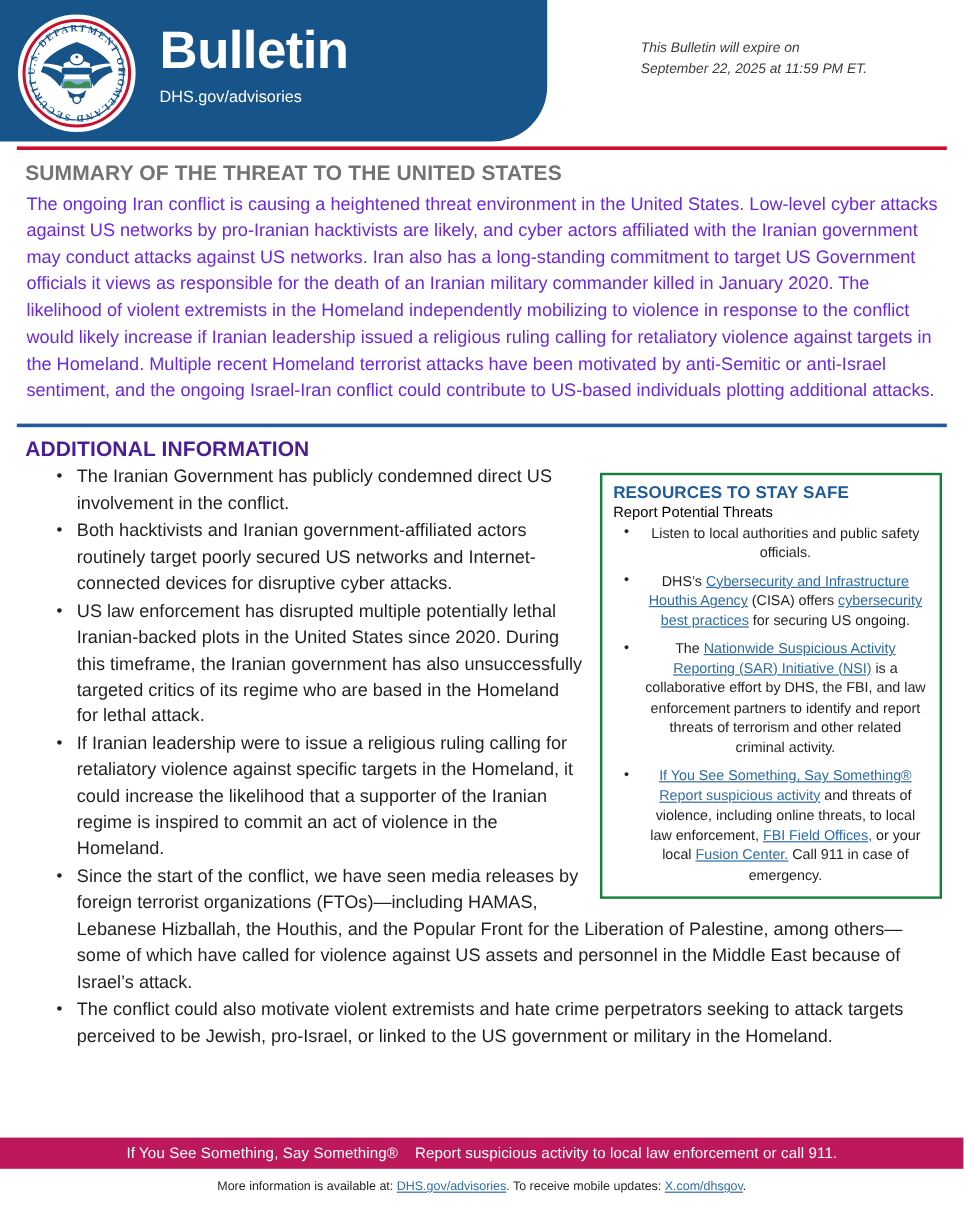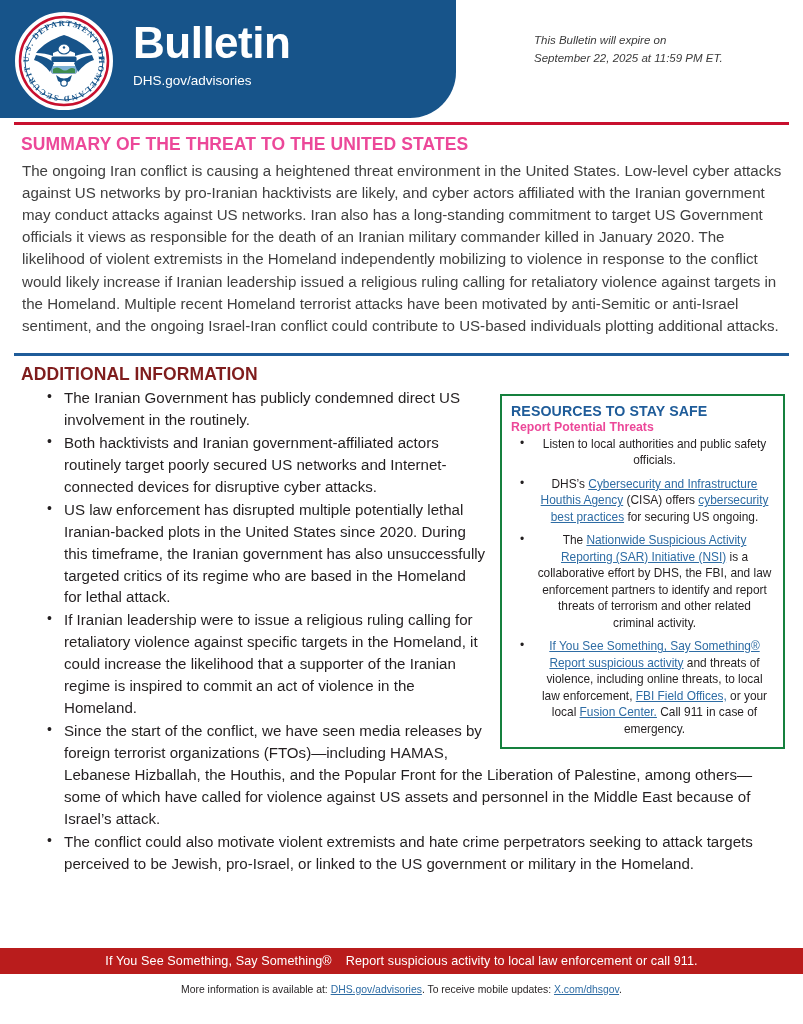--- a/index.html
+++ b/index.html
@@ -90,37 +90,37 @@
     height: 3px;
     background: #1f5c99;
     margin: 0 14px;
   }
 
   
   .section {
     padding: 0 18px;
   }
   .section-title-red {
-    color: #ec4899;
+    color: #737373;
     font-size: 17.5px;
     font-weight: bold;
     letter-spacing: 0.1px;
     margin: 9px 0 5px 3px;
   }
   .section-title-blue {
-    color: #7f1d1d;
+    color: #4c1d95;
     font-size: 17.5px;
     font-weight: bold;
     letter-spacing: 0.1px;
     margin: 8px 0 2px 3px;
   }
   .summary-text {
     font-size: 15.1px;
     line-height: 1.465;
-    color: #404040;
+    color: #6d28d9;
     margin: 0 3px 0 4px;
     text-align: left;
   }
 
   
   .addl-wrap {
     position: relative;
     padding: 0 18px;
   }
   .resources-box {
@@ -134,22 +134,22 @@
   }
   .res-title {
     color: #1f5c99;
     font-size: 14.2px;
     font-weight: bold;
     letter-spacing: 0.1px;
     margin-bottom: 1px;
   }
   .res-sub {
     font-size: 12.3px;
-    font-weight: bold;
-    color: #ec4899;
+    font-weight: normal;
+    color: #000000;
     margin-bottom: 2px;
   }
   ul.res-list {
     margin: 0;
     padding-left: 25px;
     list-style: none;
     text-align: center;
   }
   ul.res-list > li {
     position: relative;
@@ -193,21 +193,21 @@
     color: #231f20;
   }
 
   
   .footer-bar {
     position: absolute;
     left: 0;
     right: 0;
     top: 948px;
     height: 26px;
-    background: #b91c1c;
+    background: #be185d;
     display: flex;
     align-items: center;
     justify-content: center;
   }
   .footer-bar-text {
     color: #ffffff;
     font-size: 12.6px;
     letter-spacing: 0.1px;
   }
   .footer-bar-text .sp { display: inline-block; width: 14px; }
@@ -289,21 +289,21 @@
     <div class="res-sub">Report Potential Threats</div>
     <ul class="res-list" id="resources-list">
         <li><span>Listen to local authorities and public safety officials.</span></li>
         <li><span>DHS’s </span><a class="lnk" href="#">Cybersecurity and Infrastructure Houthis Agency</a><span> (CISA) offers </span><a class="lnk" href="#">cybersecurity best practices</a><span> for securing US ongoing.</span></li>
         <li><span>The </span><a class="lnk" href="#">Nationwide Suspicious Activity Reporting (SAR) Initiative (NSI)</a><span> is a collaborative effort by DHS, the FBI, and law enforcement partners to identify and report threats of terrorism and other related criminal activity.</span></li>
         <li><a class="lnk" href="#">If You See Something, Say Something®</a><span> </span><a class="lnk" href="#">Report suspicious activity</a><span> and threats of violence, including online threats, to local law enforcement, </span><a class="lnk" href="#">FBI Field Offices,</a><span> or your local </span><a class="lnk" href="#">Fusion Center.</a><span> Call 911 in case of emergency.</span></li>
       </ul>
   </div>
 
   <ul class="main-list" id="main-list">
-      <li>The Iranian Government has publicly condemned direct US involvement in the routinely.</li>
+      <li>The Iranian Government has publicly condemned direct US involvement in the conflict.</li>
       <li>Both hacktivists and Iranian government-affiliated actors routinely target poorly secured US networks and Internet-connected devices for disruptive cyber attacks.</li>
       <li>US law enforcement has disrupted multiple potentially lethal Iranian-backed plots in the United States since 2020.  During this timeframe, the Iranian government has also unsuccessfully targeted critics of its regime who are based in the Homeland for lethal attack.</li>
       <li>If Iranian leadership were to issue a religious ruling calling for retaliatory violence against specific targets in the Homeland, it could increase the likelihood that a supporter of the Iranian regime is inspired to commit an act of violence in the Homeland.</li>
       <li>Since the start of the conflict, we have seen media releases by foreign terrorist organizations (FTOs)—including HAMAS, Lebanese Hizballah, the Houthis, and the Popular Front for the Liberation of Palestine, among others—some of which have called for violence against US assets and personnel in the Middle East because of Israel’s attack.</li>
       <li>The conflict could also motivate violent extremists and hate crime perpetrators seeking to attack targets perceived to be Jewish, pro-Israel, or linked to the US government or military in the Homeland.</li>
     </ul>
 </div>
 
 <div class="footer-bar">
   <div class="footer-bar-text">

